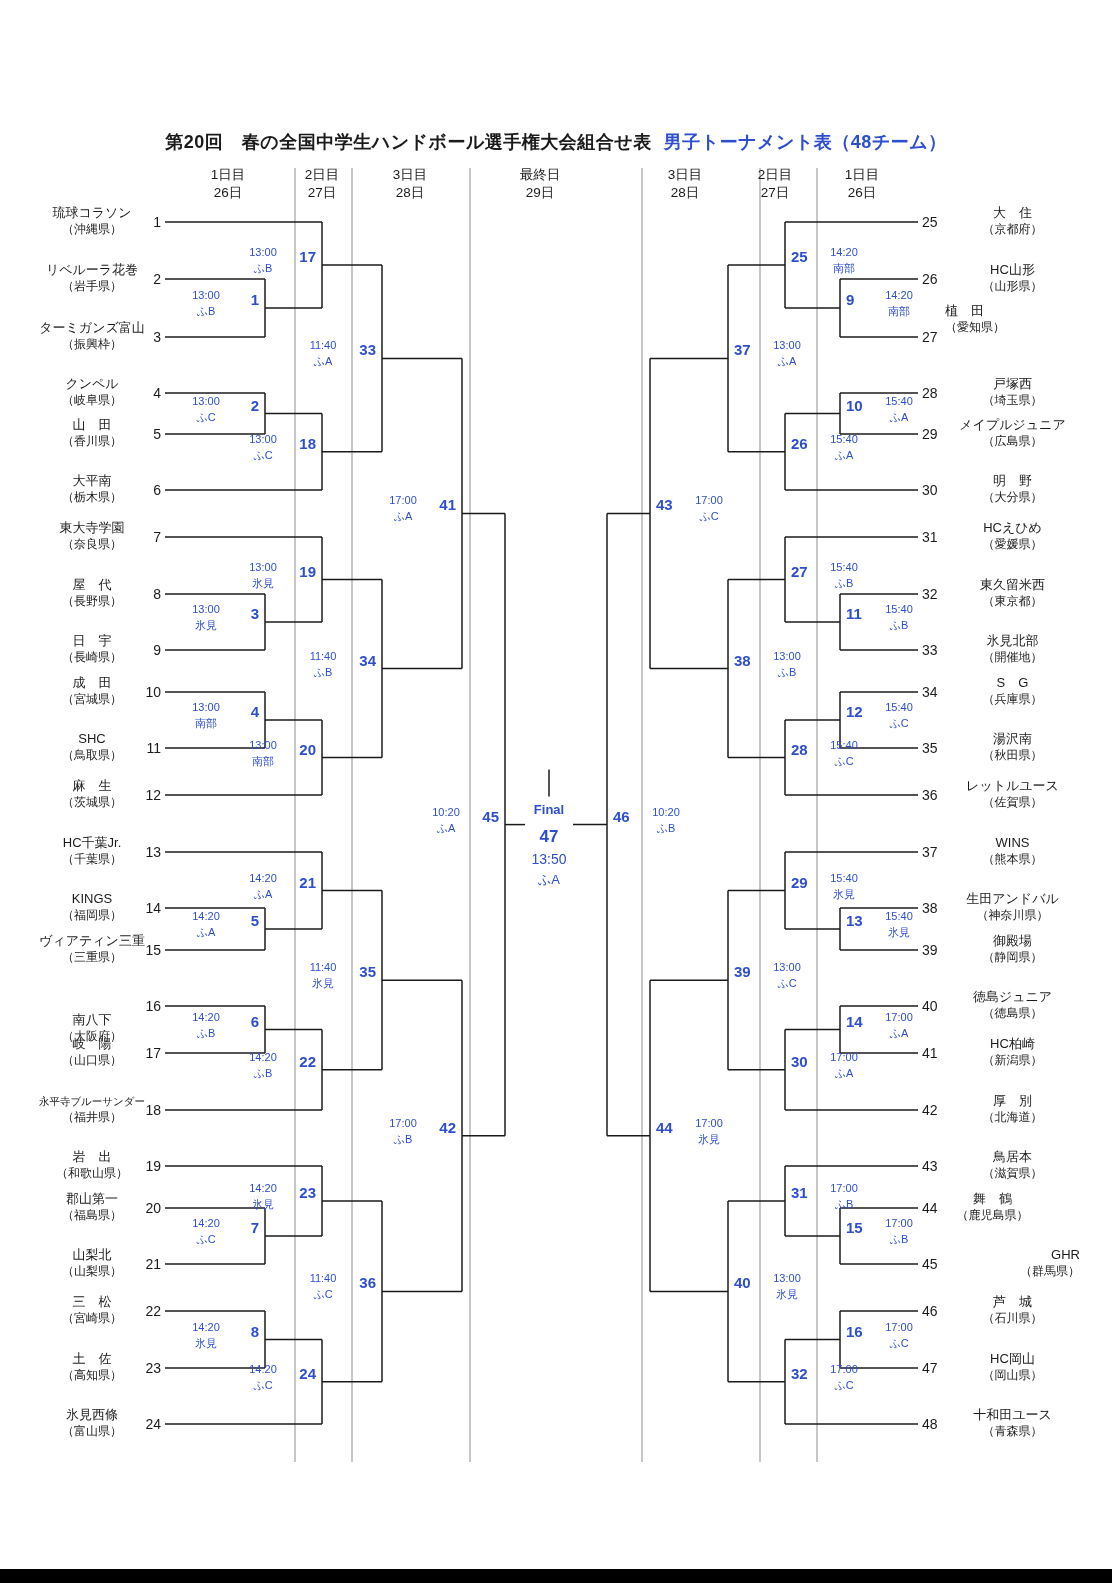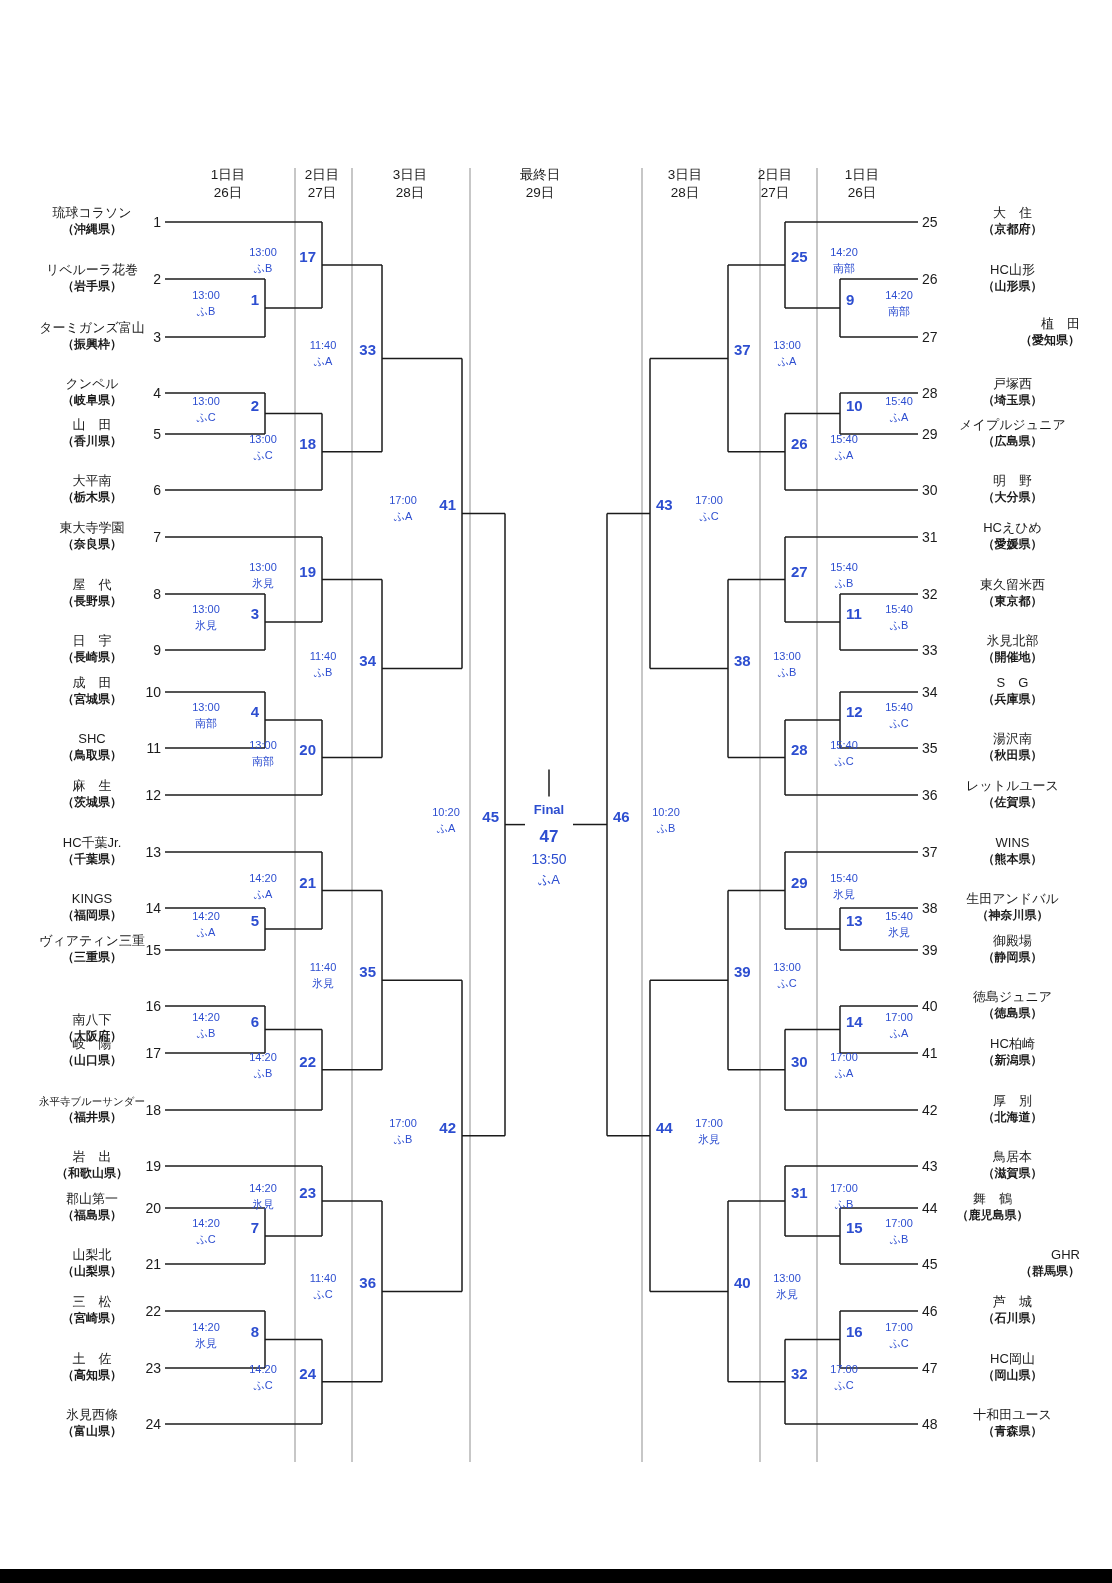--- a/index.html
+++ b/index.html
@@ -9,33 +9,36 @@
   #lines { position:absolute; left:0; top:0; }
   .abs { position:absolute; }
   #title { position:absolute; top:130px; left:0; width:100%; text-align:center;
            font-size:18px; font-weight:bold; letter-spacing:0.5px; }
   #title .sub { margin-left:12px; color:var(--accent); }
   .header { text-align:center; font-size:13.5px; line-height:18px; white-space:pre-line; }
   .seed { font-size:14px; line-height:18px; }
   .team-label { line-height:16px; text-align:center; }
   .team-name { font-size:13px; }
   .team-name.small { font-size:10.5px; }
-  .team-pref { font-size:12px;font-weight:bold; }
+  .team-pref { font-size:12px; }
   .match-no { color:var(--accent); font-weight:bold; font-size:15px; line-height:18px; }
   .mtime { color:var(--accent); font-size:11px; line-height:16px; white-space:pre-line; }
   .final-label { color:var(--accent); font-weight:bold; font-size:13px; text-align:center; }
   .final-no { color:var(--accent); font-weight:bold; font-size:17px; text-align:center; }
   .final-time { color:var(--accent); font-size:14px; text-align:center; }
   .final-venue { color:var(--accent); font-size:13px; text-align:center; }
   .bottom-bar { height:14px; background:#000; }
 </style>
 </head>
 <body>
 
 <div id="canvas">
+  <div id="title">
+    <span>第20回　春の全国中学生ハンドボール選手権大会組合せ表</span><span class="sub">男子トーナメント表（48チーム）</span>
+  </div>
   <svg id="lines" width="1112" height="1583">
       <line x1="295" y1="168" x2="295" y2="1462" stroke="#8f8f8f" stroke-width="1"></line>
       <line x1="352" y1="168" x2="352" y2="1462" stroke="#8f8f8f" stroke-width="1"></line>
       <line x1="470" y1="168" x2="470" y2="1462" stroke="#8f8f8f" stroke-width="1"></line>
       <line x1="642" y1="168" x2="642" y2="1462" stroke="#8f8f8f" stroke-width="1"></line>
       <line x1="760" y1="168" x2="760" y2="1462" stroke="#8f8f8f" stroke-width="1"></line>
       <line x1="817" y1="168" x2="817" y2="1462" stroke="#8f8f8f" stroke-width="1"></line>
       <line x1="165" y1="279" x2="265" y2="279" stroke="#1b1b1b" stroke-width="1.5"></line>
       <line x1="165" y1="337" x2="265" y2="337" stroke="#1b1b1b" stroke-width="1.5"></line>
       <line x1="265" y1="279" x2="265" y2="337" stroke="#1b1b1b" stroke-width="1.5"></line>
@@ -316,21 +319,21 @@
     <div class="abs team-label" style="left: 945px; top: 205px; width: 135px; text-align: center;">
       <div class="team-name">大　住</div>
       <div class="team-pref">（京都府）</div>
     </div>
     <div class="abs seed" style="left: 922px; top: 270px; width: 30px; text-align: left;">26</div>
     <div class="abs team-label" style="left: 945px; top: 262px; width: 135px; text-align: center;">
       <div class="team-name">HC山形</div>
       <div class="team-pref">（山形県）</div>
     </div>
     <div class="abs seed" style="left: 922px; top: 328px; width: 30px; text-align: left;">27</div>
-    <div class="abs team-label" style="left: 945px; top: 316px; width: 135px; text-align: right;">
+    <div class="abs team-label" style="left: 945px; top: 303px; width: 135px; text-align: left;">
       <div class="team-name">植　田</div>
       <div class="team-pref">（愛知県）</div>
     </div>
     <div class="abs seed" style="left: 922px; top: 384px; width: 30px; text-align: left;">28</div>
     <div class="abs team-label" style="left: 945px; top: 376px; width: 135px; text-align: center;">
       <div class="team-name">戸塚西</div>
       <div class="team-pref">（埼玉県）</div>
     </div>
     <div class="abs seed" style="left: 922px; top: 425px; width: 30px; text-align: left;">29</div>
     <div class="abs team-label" style="left: 945px; top: 417px; width: 135px; text-align: center;">

